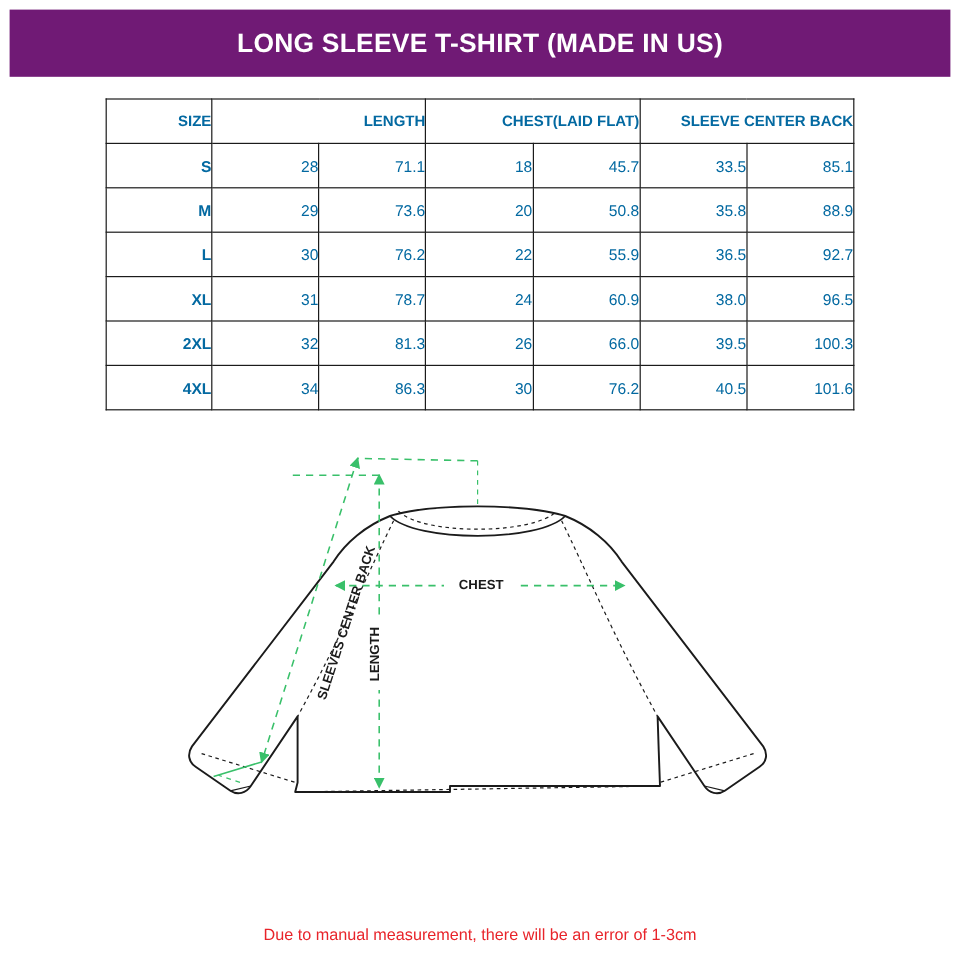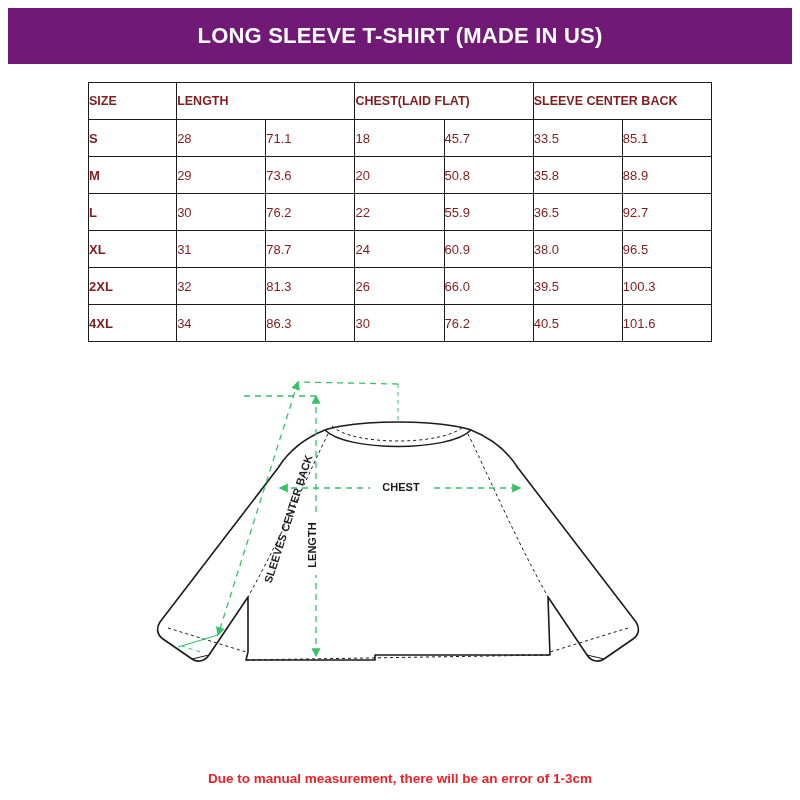--- a/index.html
+++ b/index.html
@@ -41,23 +41,23 @@
     margin: 18px 88px 0 88px;
   }
   table.size-table {
     border-collapse: collapse;
     width: 624px;
     table-layout: fixed;
   }
   table.size-table th,
   table.size-table td {
     border: 1px solid #1b1b1b;
-    text-align: left;
+    text-align: right;
     font-size: 13px;
-    color: #7f1d1d;
+    color: #0369a1;
     height: 36px;
     padding: 0;
   }
   table.size-table th {
     font-weight: bold;
     font-size: 12.5px;
   }
   .col-size { width: 88px; }
   .col-num  { width: 89px; }
   .rowlabel { font-weight: bold; font-size: 13.5px; }
@@ -76,21 +76,21 @@
   }
   
   .footer-note {
     position: absolute;
     left: 0;
     right: 0;
     bottom: 22px;
     text-align: center;
     color: #e8242a;
     font-size: 13.5px;
-    font-weight: bold;
+    font-weight: normal;
   }
 </style>
 </head>
 <body>
 
 <div class="page">
 
   <div class="header">
     <div class="header-title">LONG SLEEVE T-SHIRT (MADE IN US)</div>
   </div>

